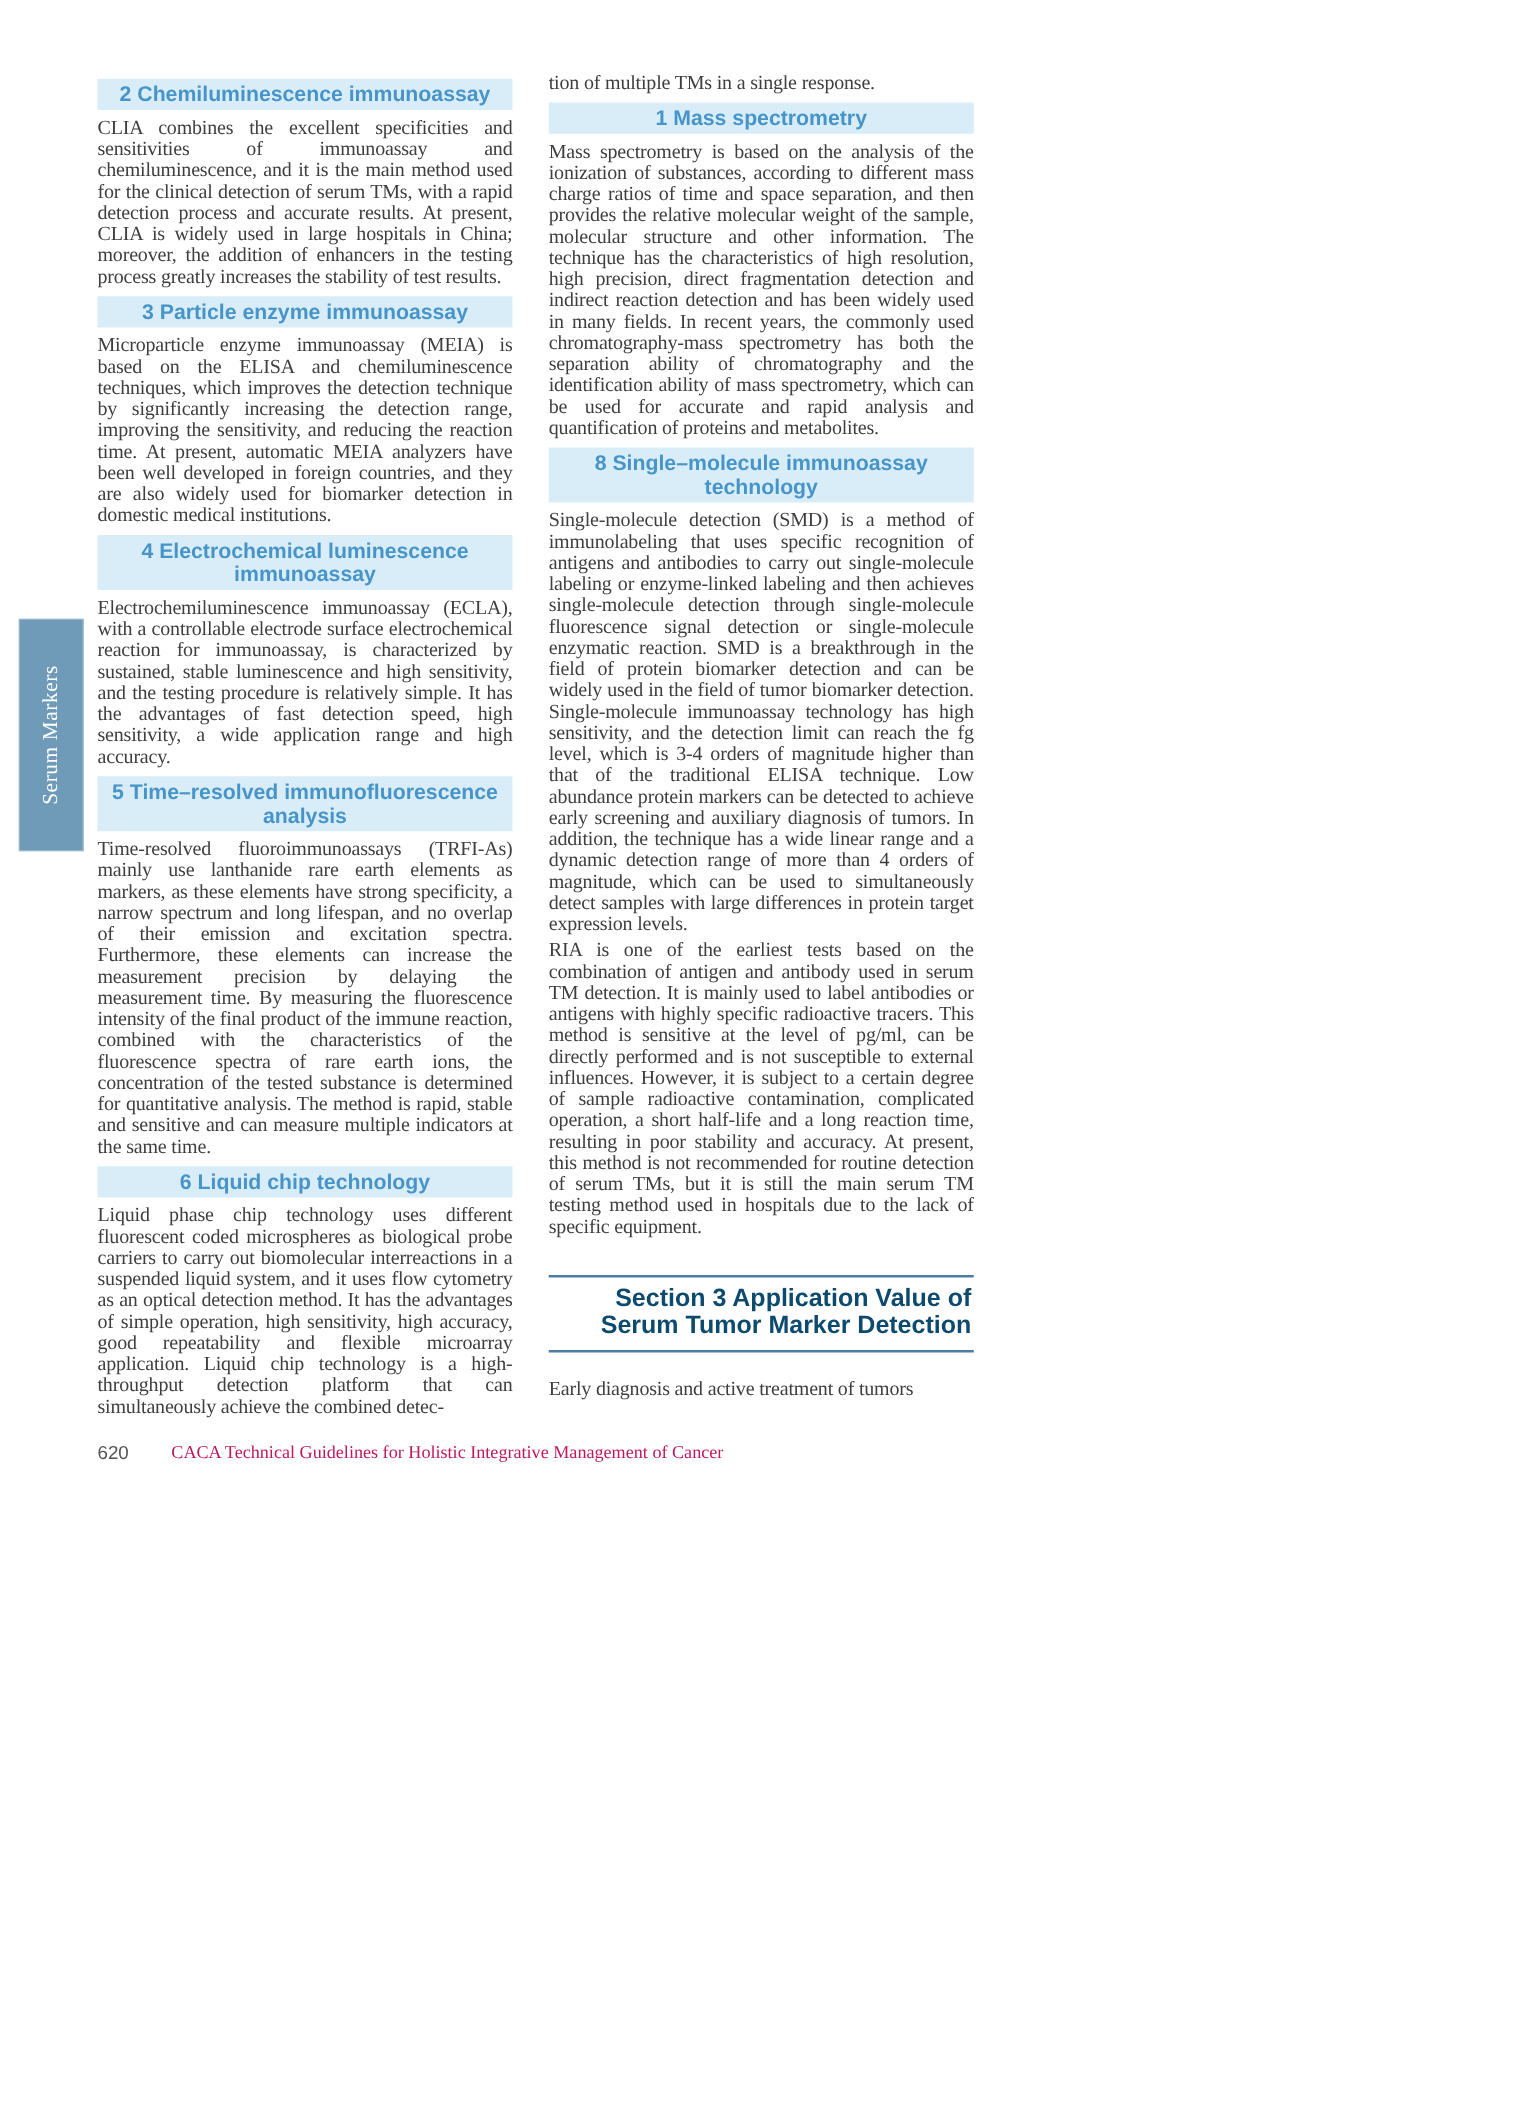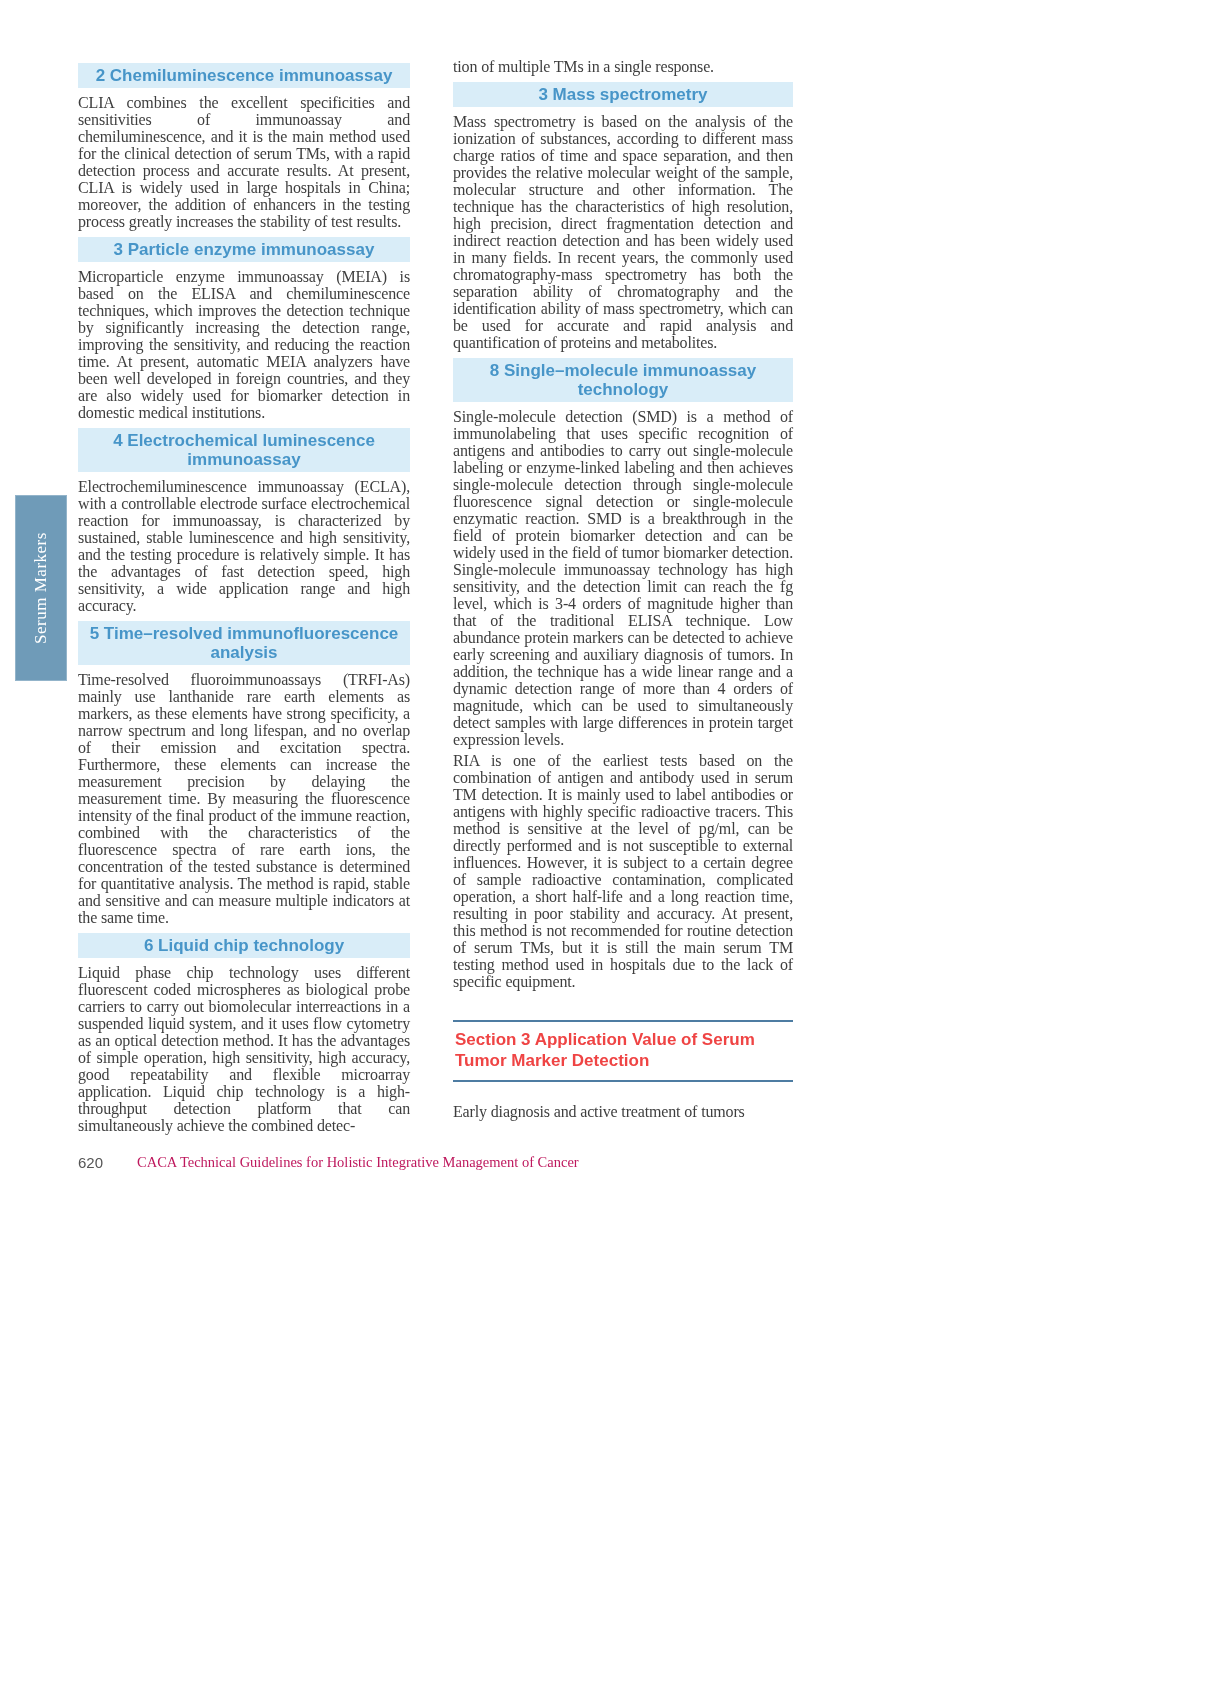--- a/index.html
+++ b/index.html
@@ -2,39 +2,39 @@
 <html><head>
 <meta charset="utf-8">
 <style>
   html,body { margin:0; padding:0; background:#ffffff; }
   .page {
     position:relative; width:1218px; height:1696px; background:#ffffff;
     font-family:"Liberation Serif", serif; overflow:hidden;
   }
   .col { position:absolute; top:58px; }
   .col-left  { left:78px;  width:332px; }
-  .col-right { left:453px; width:340px; }
+  .col-right { left:439px; width:340px; }
   .sec-bar {
     background:#d9edf8; color:#4795c8;
     font-family:"Liberation Sans", sans-serif; font-weight:bold;
     font-size:17px; line-height:19px; text-align:center;
     padding:3px 4px; margin:7px 0 6px;
   }
   .col-left .sec-bar:first-child { margin-top:5px; }
   .body-para {
     text-align:justify; font-size:16px; line-height:17px;
     color:#3e3e3e; margin:0 0 4px; letter-spacing:-0.15px;
   }
   .section3 {
     margin-top:30px; padding:7px 2px 9px;
     border-top:2px solid #4d7ca2; border-bottom:2px solid #4d7ca2;
   }
   .section3-title {
-    color:#ef4444; font-family:"Liberation Sans", sans-serif;
-    font-weight:bold; font-size:17px; line-height:21px; text-align:left;
+    color:#0c4a6e; font-family:"Liberation Sans", sans-serif;
+    font-weight:bold; font-size:20px; line-height:21px; text-align:right;
   }
   .early-para { margin-top:21px; }
   .sidebar-tab {
     position:absolute; left:15px; top:495px; width:52px; height:186px;
     background:#6f9bb8; display:flex; align-items:center; justify-content:center;
     box-shadow:inset 0 0 0 1px rgba(255,255,255,0.25);
   }
   .tab-label {
     transform:rotate(-90deg); white-space:nowrap;
     color:#ffffff; font-family:"Liberation Serif", serif; font-size:17px;
@@ -72,21 +72,21 @@
     <div class="sec-bar">5 Time–resolved immunofluorescence analysis</div>
     <p class="body-para">Time-resolved fluoroimmunoassays (TRFI-As) mainly use lanthanide rare earth elements as markers, as these elements have strong specificity, a narrow spectrum and long lifespan, and no overlap of their emission and excitation spectra. Furthermore, these elements can increase the measurement precision by delaying the measurement time. By measuring the fluorescence intensity of the final product of the immune reaction, combined with the characteristics of the fluorescence spectra of rare earth ions, the concentration of the tested substance is determined for quantitative analysis. The method is rapid, stable and sensitive and can measure multiple indicators at the same time.</p>
 
     <div class="sec-bar">6 Liquid chip technology</div>
     <p class="body-para">Liquid phase chip technology uses different fluorescent coded microspheres as biological probe carriers to carry out biomolecular interreactions in a suspended liquid system, and it uses flow cytometry as an optical detection method. It has the advantages of simple operation, high sensitivity, high accuracy, good repeatability and flexible microarray application. Liquid chip technology is a high-throughput detection platform that can simultaneously achieve the combined detec-</p>
   </div>
 
   <div class="col col-right">
     <p class="body-para">tion of multiple TMs in a single response.</p>
 
-    <div class="sec-bar">3 Mass spectrometry</div>
+    <div class="sec-bar">1 Mass spectrometry</div>
     <p class="body-para">Mass spectrometry is based on the analysis of the ionization of substances, according to different mass charge ratios of time and space separation, and then provides the relative molecular weight of the sample, molecular structure and other information. The technique has the characteristics of high resolution, high precision, direct fragmentation detection and indirect reaction detection and has been widely used in many fields. In recent years, the commonly used chromatography-mass spectrometry has both the separation ability of chromatography and the identification ability of mass spectrometry, which can be used for accurate and rapid analysis and quantification of proteins and metabolites.</p>
 
     <div class="sec-bar">8 Single–molecule immunoassay technology</div>
     <p class="body-para">Single-molecule detection (SMD) is a method of immunolabeling that uses specific recognition of antigens and antibodies to carry out single-molecule labeling or enzyme-linked labeling and then achieves single-molecule detection through single-molecule fluorescence signal detection or single-molecule enzymatic reaction. SMD is a breakthrough in the field of protein biomarker detection and can be widely used in the field of tumor biomarker detection. Single-molecule immunoassay technology has high sensitivity, and the detection limit can reach the fg level, which is 3-4 orders of magnitude higher than that of the traditional ELISA technique. Low abundance protein markers can be detected to achieve early screening and auxiliary diagnosis of tumors. In addition, the technique has a wide linear range and a dynamic detection range of more than 4 orders of magnitude, which can be used to simultaneously detect samples with large differences in protein target expression levels.</p>
 
     <p class="body-para">RIA is one of the earliest tests based on the combination of antigen and antibody used in serum TM detection. It is mainly used to label antibodies or antigens with highly specific radioactive tracers. This method is sensitive at the level of pg/ml, can be directly performed and is not susceptible to external influences. However, it is subject to a certain degree of sample radioactive contamination, complicated operation, a short half-life and a long reaction time, resulting in poor stability and accuracy. At present, this method is not recommended for routine detection of serum TMs, but it is still the main serum TM testing method used in hospitals due to the lack of specific equipment.</p>
 
     <div class="section3">
       <div class="section3-title">Section 3 Application Value of Serum Tumor Marker Detection</div>
     </div>

